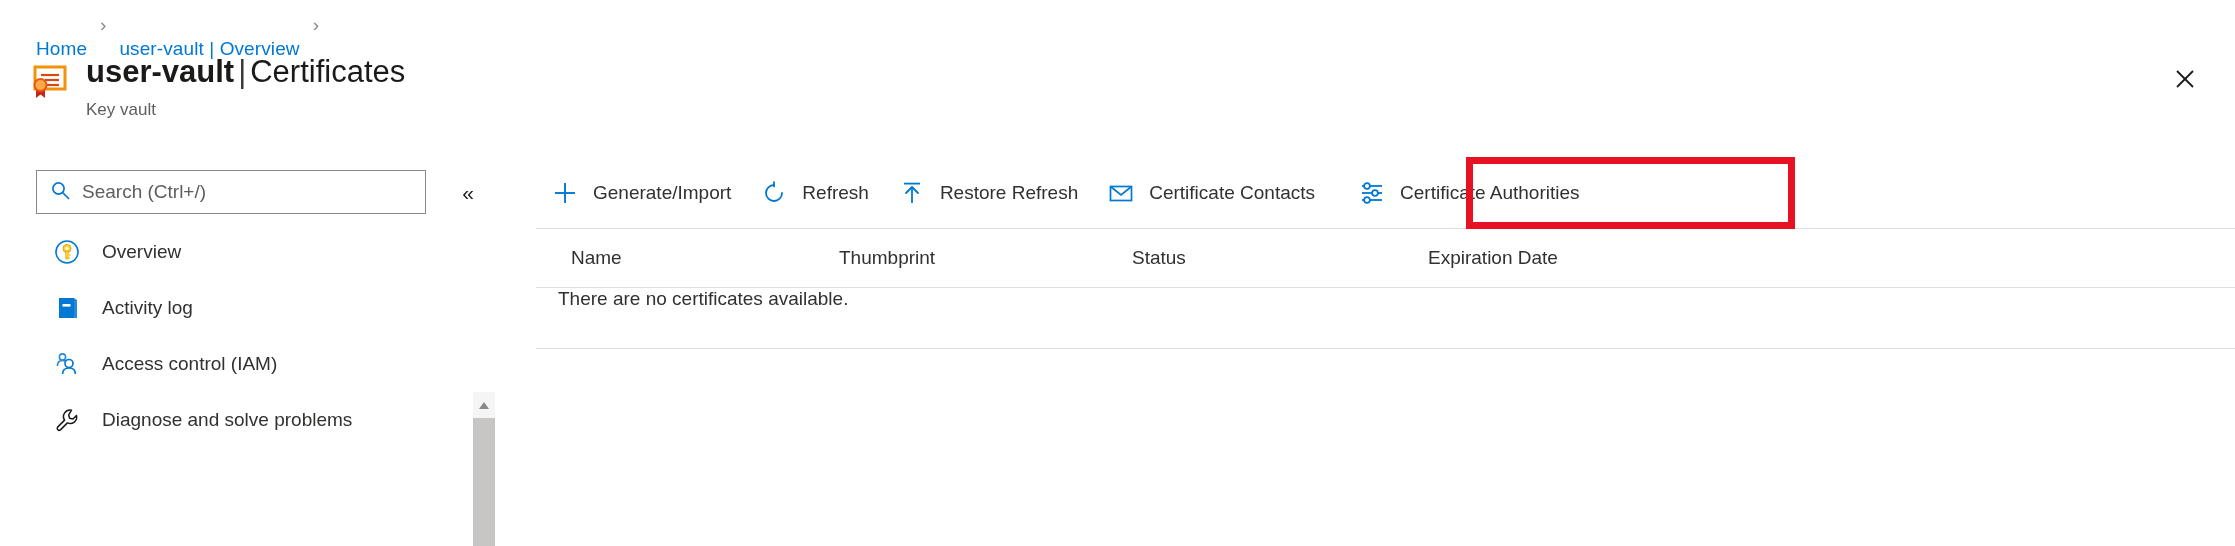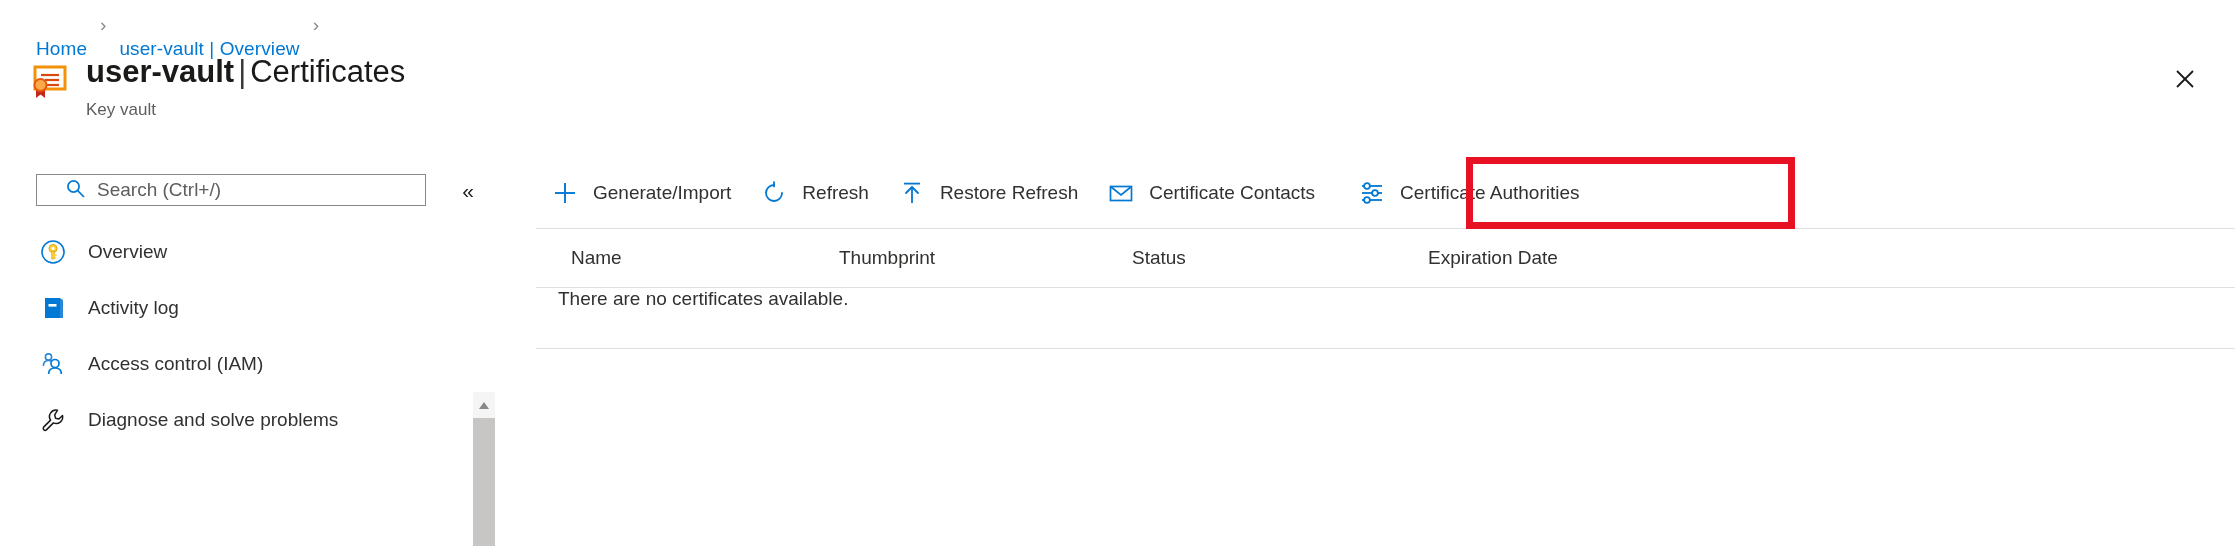--- a/index.html
+++ b/index.html
@@ -105,26 +105,26 @@
   }
   .search-row {
     position: absolute;
     left: 36px;
     top: 10px;
     display: flex;
     align-items: center;
   }
   .search-box {
     width: 390px;
-    height: 32px;
+    height: 44px;
     border: 1px solid #8a8886;
     background: #ffffff;
     display: flex;
     align-items: center;
-    padding-left: 28px;
+    padding-left: 13px;
     cursor: text;
   }
   .search-input {
     border: none;
     outline: none;
     flex: 1;
     font-size: 19px;
     color: #605e5c;
     font-family: "Liberation Sans", sans-serif;
     margin-left: 11px;
@@ -147,21 +147,21 @@
   .navlist {
     position: absolute;
     left: 0;
     top: 64px;
     width: 470px;
   }
   .navitem {
     display: flex;
     align-items: center;
     height: 56px;
-    padding-left: 38px;
+    padding-left: 52px;
     cursor: pointer;
     white-space: nowrap;
   }
   .navitem .nav-ico {
     width: 30px;
     height: 30px;
     flex: 0 0 auto;
     display: flex;
     align-items: center;
     justify-content: center;

